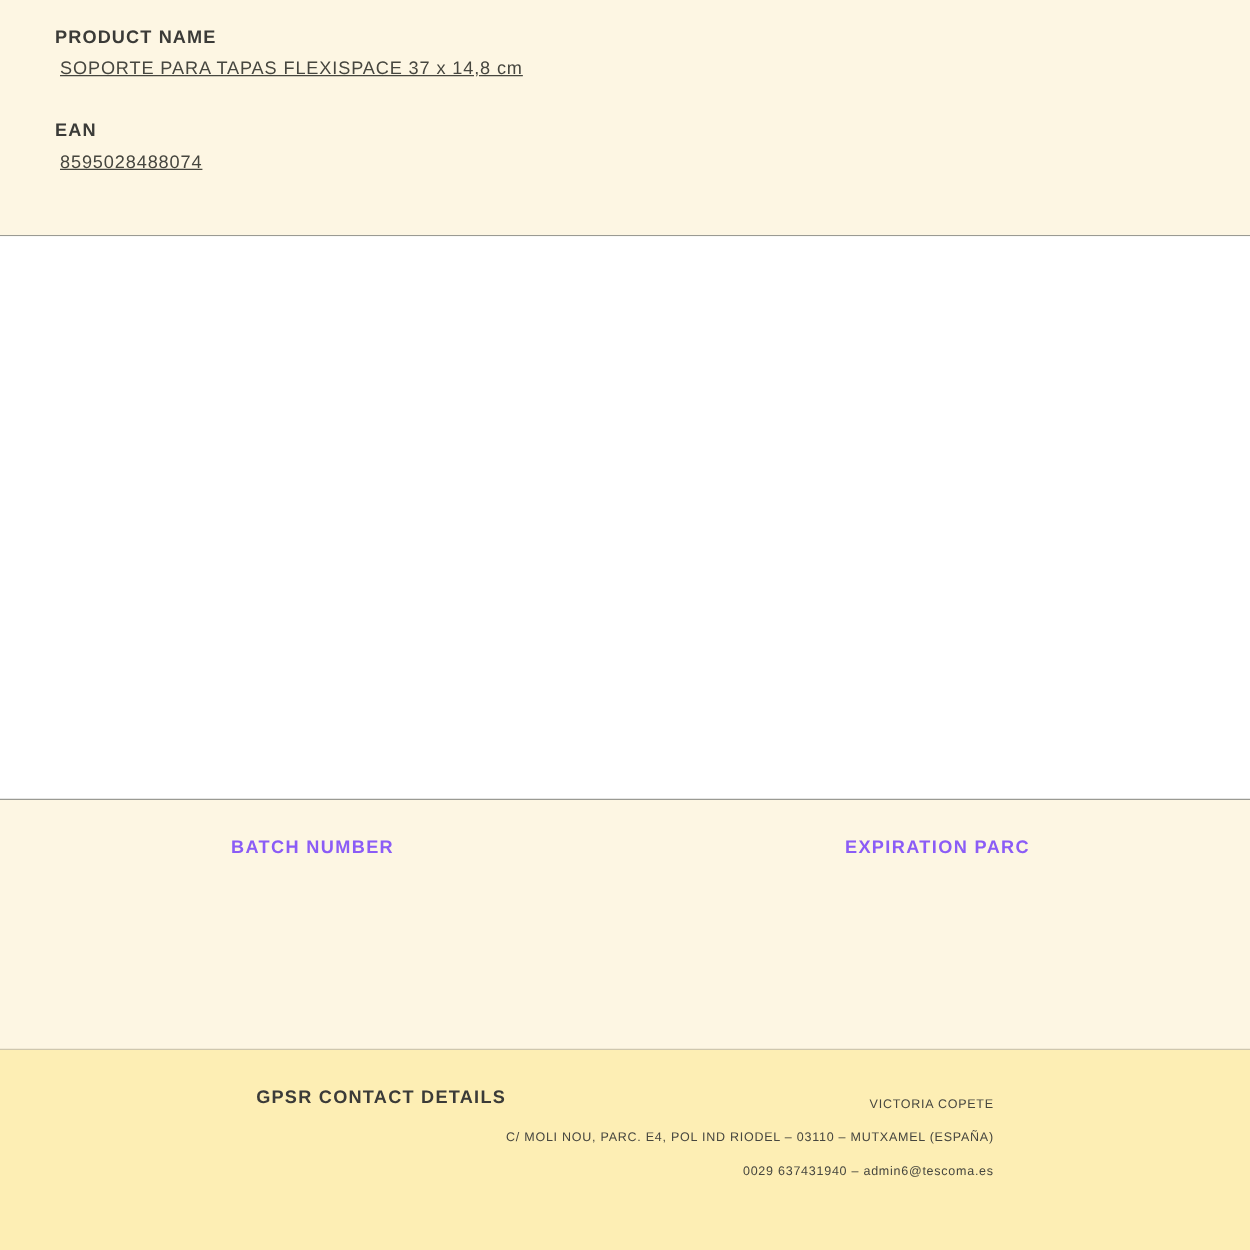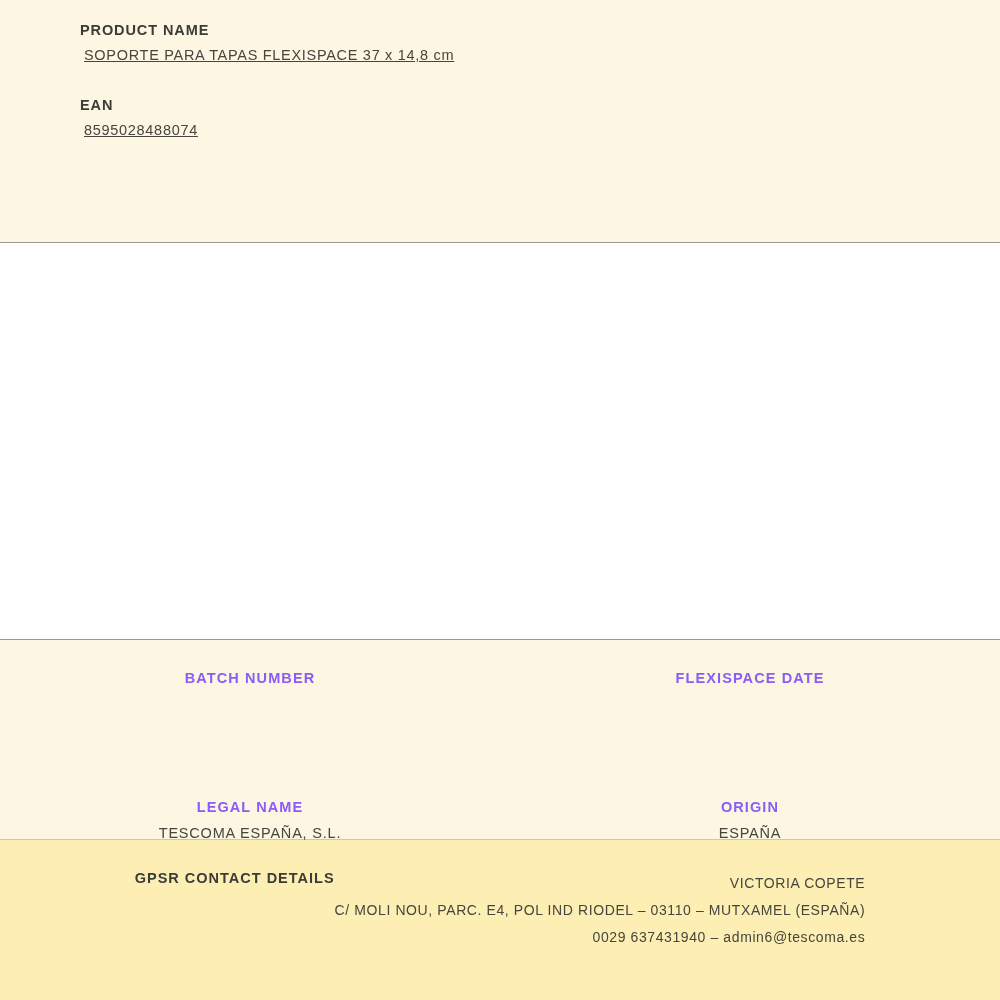--- a/index.html
+++ b/index.html
@@ -18,23 +18,23 @@
     position: relative;
     width: 1000px;
     height: 1000px;
     display: flex;
     flex-direction: column;
   }
 
   
   .top-section {
     background: #fdf6e3;
-    height: 243px;
+    height: 189px;
     box-sizing: border-box;
-    padding: 22px 52px 0 80px;
+    padding: 22px 52px 0 44px;
     border-bottom: 1px solid #9a9a93;
     position: relative;
   }
   .field-label {
     font-size: 14.5px;
     font-weight: bold;
     letter-spacing: 0.9px;
     color: #3b3b38;
     margin: 0 0 9px 0;
   }
@@ -115,21 +115,21 @@
   }
   .footer-label {
     font-size: 14.5px;
     font-weight: bold;
     letter-spacing: 1px;
     color: #3b3b38;
     white-space: nowrap;
   }
   .footer-right {
     text-align: right;
-    font-size: 14px;
+    font-size: 10px;
     letter-spacing: 0.6px;
     color: #46463f;
     line-height: 27px;
   }
   .footer-right div {
     white-space: nowrap;
   }
 </style>
 </head>
 <body>
@@ -149,32 +149,22 @@
 
   <div class="middle-section"></div>
 
   <div class="info-section">
     <div class="info-grid">
       <div class="info-col left">
         <p class="info-head">BATCH NUMBER</p>
         <p class="info-val"></p>
       </div>
       <div class="info-col">
-        <p class="info-head">FLEXISPACE DATE</p>
+        <p class="info-head">EXPIRATION PARC</p>
         <p class="info-val"></p>
-      </div>
-    </div>
-    <div class="info-grid info-row-2">
-      <div class="info-col left">
-        <p class="info-head">LEGAL NAME</p>
-        <p class="info-val">TESCOMA ESPAÑA, S.L.</p>
-      </div>
-      <div class="info-col">
-        <p class="info-head">ORIGIN</p>
-        <p class="info-val">ESPAÑA</p>
       </div>
     </div>
   </div>
 
   <div class="footer-section">
     <div class="footer-label">GPSR CONTACT DETAILS</div>
     <div class="footer-right">
       <div>VICTORIA COPETE</div>
       <div>C/ MOLI NOU, PARC. E4, POL IND RIODEL – 03110 – MUTXAMEL (ESPAÑA)</div>
       <div>0029 637431940 – admin6@tescoma.es</div>

